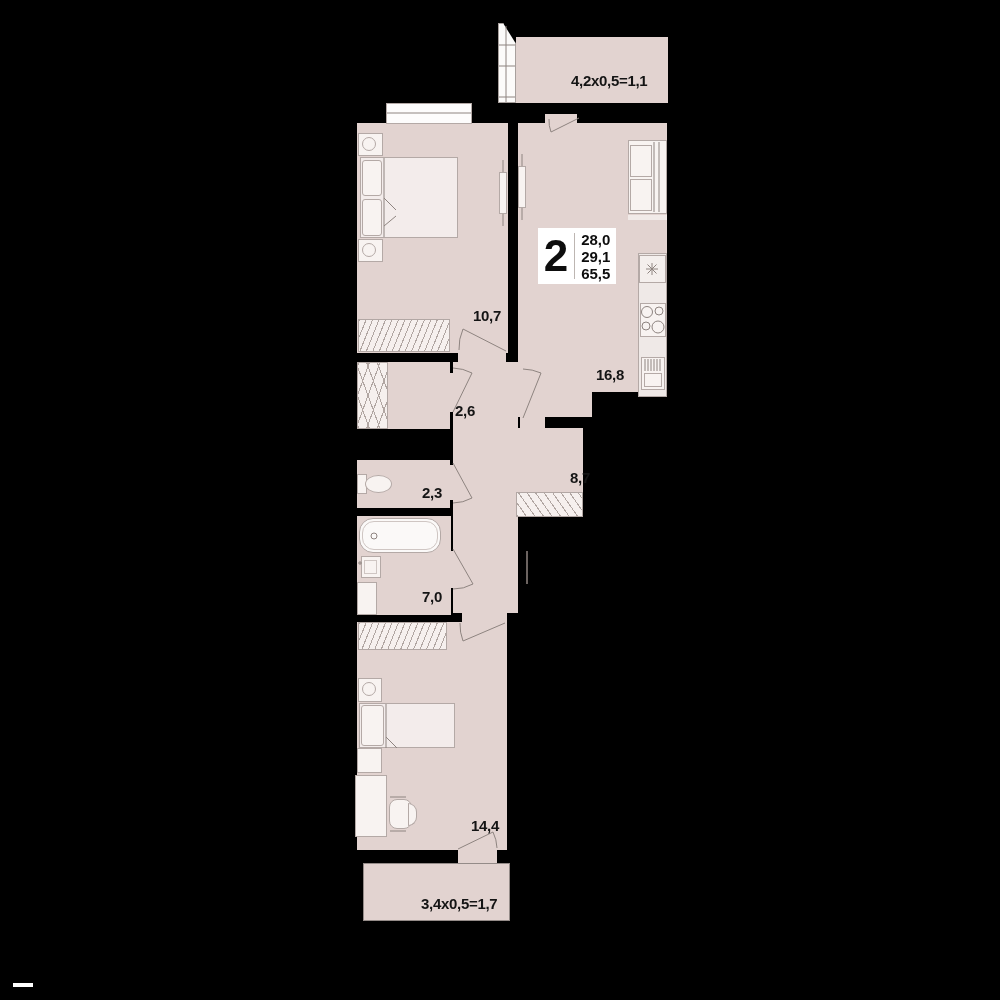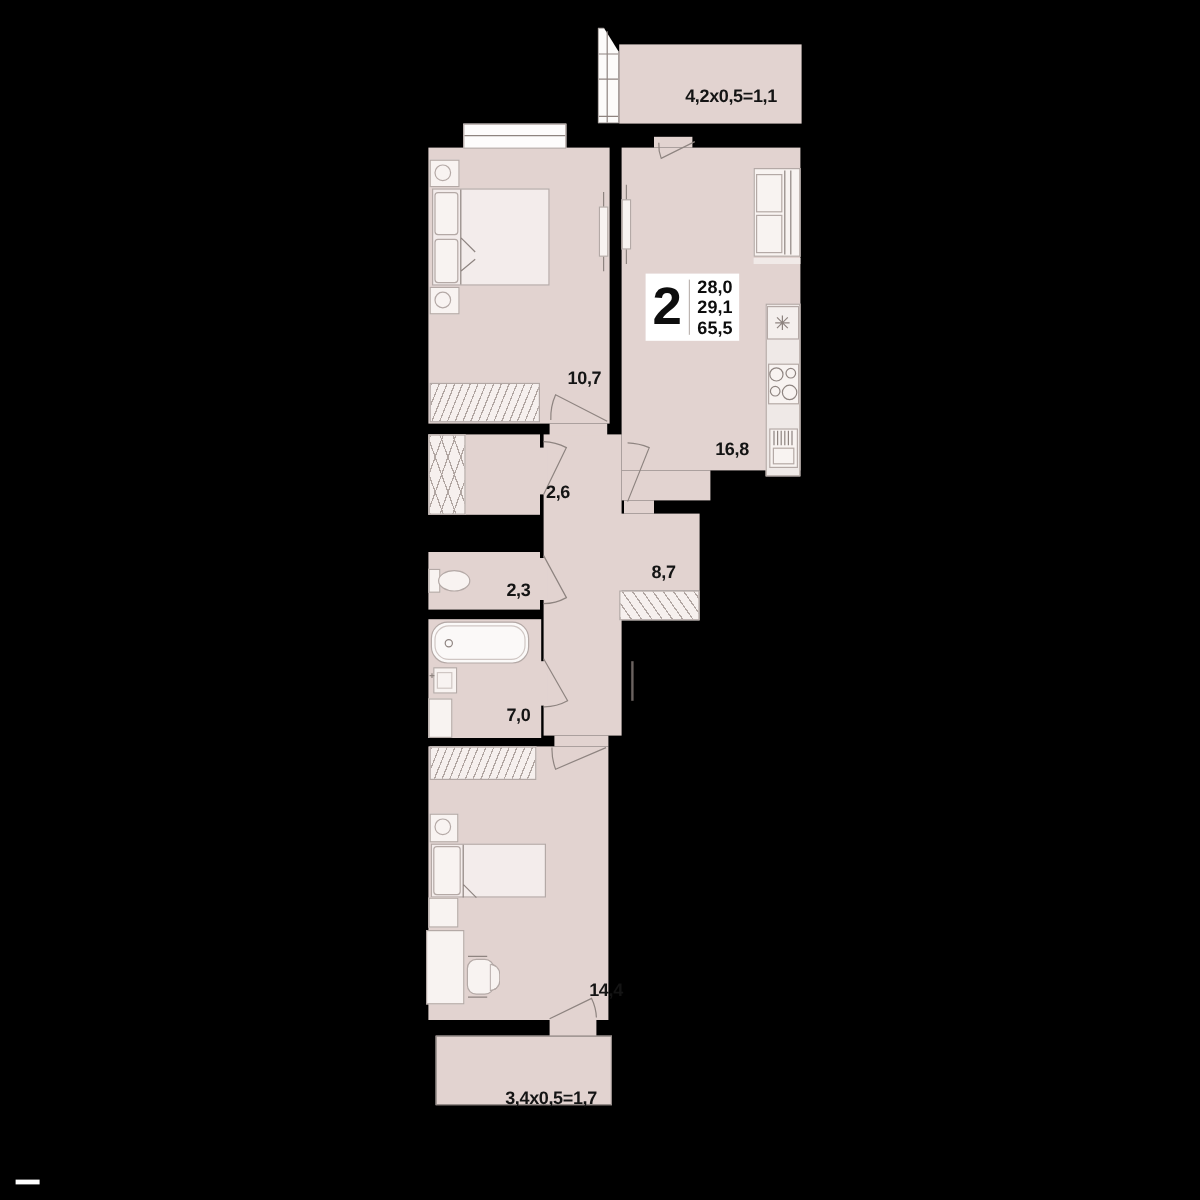--- a/index.html
+++ b/index.html
@@ -151,19 +151,19 @@
       <span>29,1</span>
       <span>65,5</span>
     </span>
   </div>
 
   <span class="label" style="left:571px;top:72px;">4,2x0,5=1,1</span>
   <span class="label" style="left:473px;top:307px;">10,7</span>
   <span class="label" style="left:596px;top:366px;">16,8</span>
   <span class="label" style="left:419px;top:402px;margin-left:36px;">2,6</span>
   <span class="label" style="left:422px;top:484px;">2,3</span>
-  <span class="label" style="left:543px;top:469px;text-align:center;">8,7</span>
+  <span class="label" style="left:570px;top:469px;text-align:center;">8,7</span>
   <span class="label" style="left:422px;top:588px;">7,0</span>
-  <span class="label" style="left:471px;top:817px;margin-left:20px;">14,4</span>
-  <span class="label" style="left:421px;top:895px;margin-top:12px;">3,4x0,5=1,7</span>
+  <span class="label" style="left:471px;top:817px;">14,4</span>
+  <span class="label" style="left:421px;top:895px;">3,4x0,5=1,7</span>
 
   <div class="dash"></div>
 </div>
 
 </body></html>

